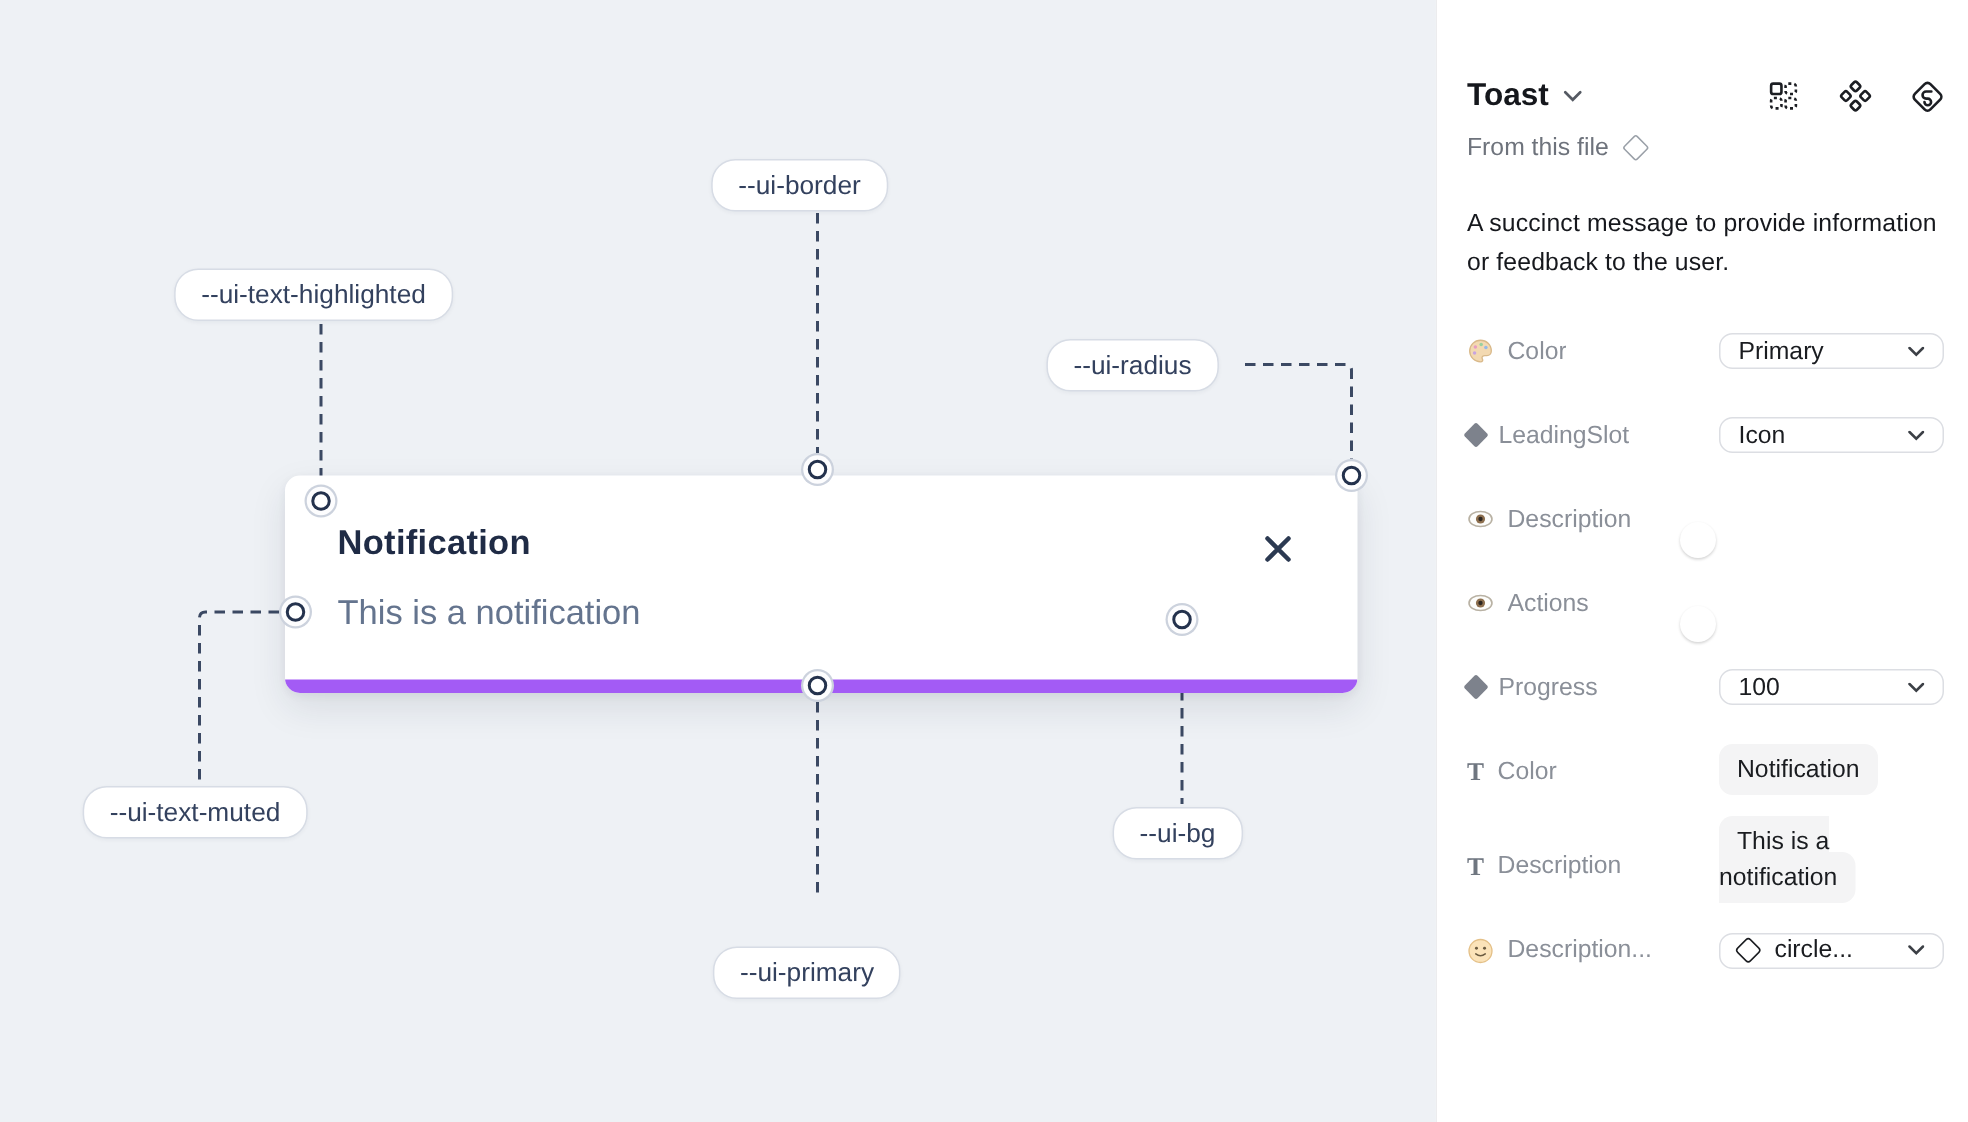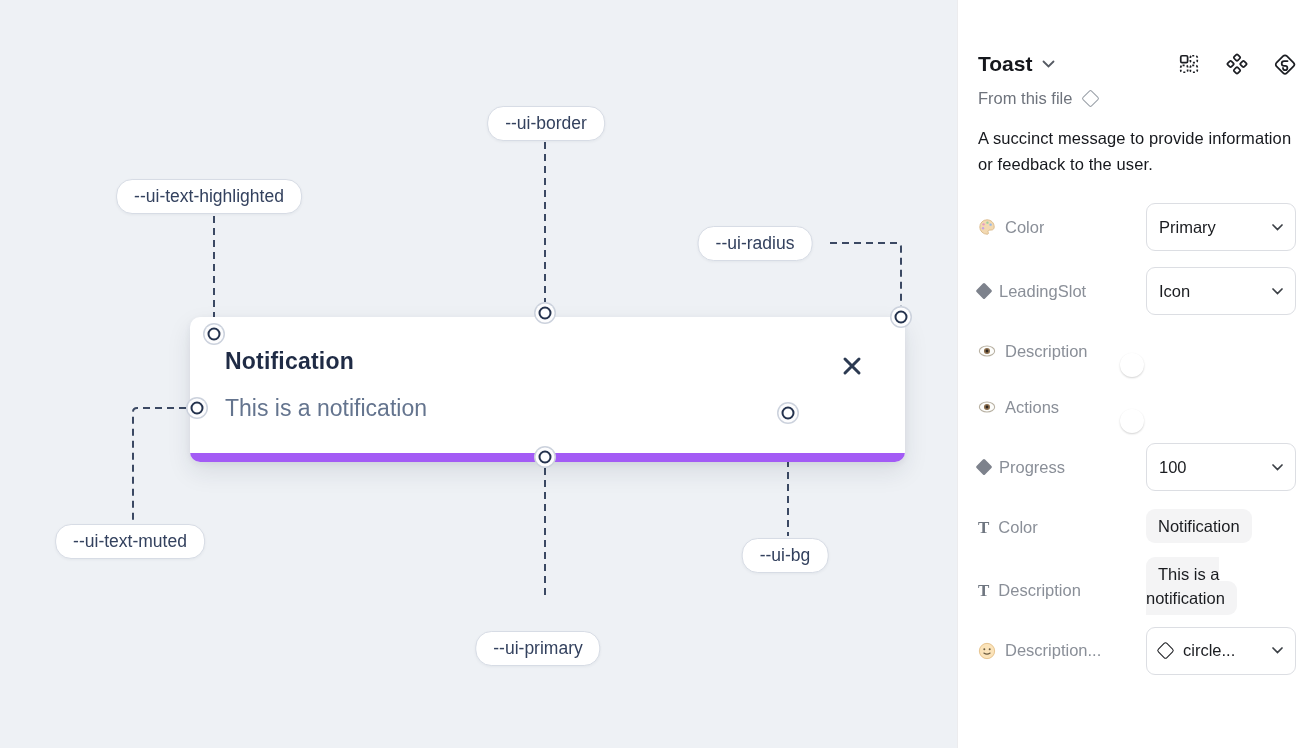--- a/index.html
+++ b/index.html
@@ -47,35 +47,35 @@
   .panel {
     width:355px; height:748px; background:#ffffff; border-left:1px solid #ececee;
     padding:52px 16px 0 20px; overflow:hidden;
   }
   .panel-header { display:flex; align-items:center; margin-bottom:13px; }
   .panel-title { font-size:21px; font-weight:700; color:#15171c; }
   .panel-title-chevron { margin-left:10px; display:flex; align-items:center; cursor:pointer; }
   .panel-header-icons { margin-left:auto; display:flex; align-items:center; gap:26px; }
   .hdr-icon { width:22px; height:22px; cursor:pointer; display:flex; align-items:center; justify-content:center; }
 
-  .source-row { display:flex; align-items:center; gap:12px; margin-bottom:18px; }
+  .source-row { display:flex; align-items:center; gap:12px; margin-bottom:29px; }
   .source-label { font-size:16.5px; color:#6e737c; }
   .source-diamond { width:13px; height:13px; border:1.6px solid #9aa0a8; border-radius:2px; transform:rotate(45deg); }
 
   .panel-desc { font-size:16.5px; line-height:1.55; color:#16181d; margin-bottom:26px; letter-spacing:.1px; }
 
   .prop-row { display:flex; align-items:center; min-height:40px; margin-bottom:16px; }
   .prop-row.tall { align-items:flex-start; }
   .prop-label { display:flex; align-items:center; gap:9px; font-size:16.5px; color:#8a8f98; min-width:0; }
   .prop-row.tall .prop-label { margin-top:18px; }
   .prop-label .lbl-txt { white-space:nowrap; overflow:hidden; text-overflow:ellipsis; max-width:118px; }
   .prop-control { margin-left:auto; width:150px; flex:0 0 150px; }
 
   .ctl-select {
-    display:flex; align-items:center; width:150px; height:48px; padding:0 12px;
+    display:flex; align-items:center; width:150px; height:24px; padding:0 12px;
     background:#fff; border:1px solid #dcdee3; border-radius:9px; cursor:pointer;
     font-size:16.5px; font-weight:500; color:#1a1c20;
   }
   .ctl-select .sel-value { white-space:nowrap; overflow:hidden; text-overflow:ellipsis; }
   .ctl-select .chev { margin-left:auto; display:flex; flex:0 0 auto; padding-left:6px; }
   .sel-diamond { width:13px; height:13px; border:1.7px solid #1a1c20; border-radius:2.5px; transform:rotate(45deg); margin-right:11px; flex:0 0 auto; }
 
   .ctl-toggle {
     width:49px; height:28px; border-radius:14px; background:#38a3fb; position:relative; cursor:pointer;
   }
@@ -114,21 +114,21 @@
       <div class="toast-title">Notification</div>
       <div class="toast-desc">This is a notification</div>
       <div class="toast-close">
         <svg width="22" height="22" viewBox="0 0 22 22">
             <path d="M4 4 L18 18 M18 4 L4 18" stroke="#2c3a52" stroke-width="3" stroke-linecap="round"></path>
           </svg>
       </div>
       <div class="toast-progress" style="background: rgb(163, 91, 245);"></div>
     </div>
 
-    <div class="anno-pill" style="left:546px; top:106px;">--ui-border</div>
+    <div class="anno-pill" style="left:533px; top:106px;">--ui-border</div>
     <div class="anno-pill" style="left:209px; top:179px;">--ui-text-highlighted</div>
     <div class="anno-pill" style="left:755px; top:226px;">--ui-radius</div>
     <div class="anno-pill" style="left:130px; top:524px;">--ui-text-muted</div>
     <div class="anno-pill" style="left:538px; top:631px;">--ui-primary</div>
     <div class="anno-pill" style="left:785px; top:538px;">--ui-bg</div>
 
     <div class="conn-dot" style="left:545px; top:313px;"></div>
     <div class="conn-dot" style="left:214px; top:334px;"></div>
     <div class="conn-dot" style="left:901px; top:317px;"></div>
     <div class="conn-dot" style="left:197px; top:408px;"></div>

